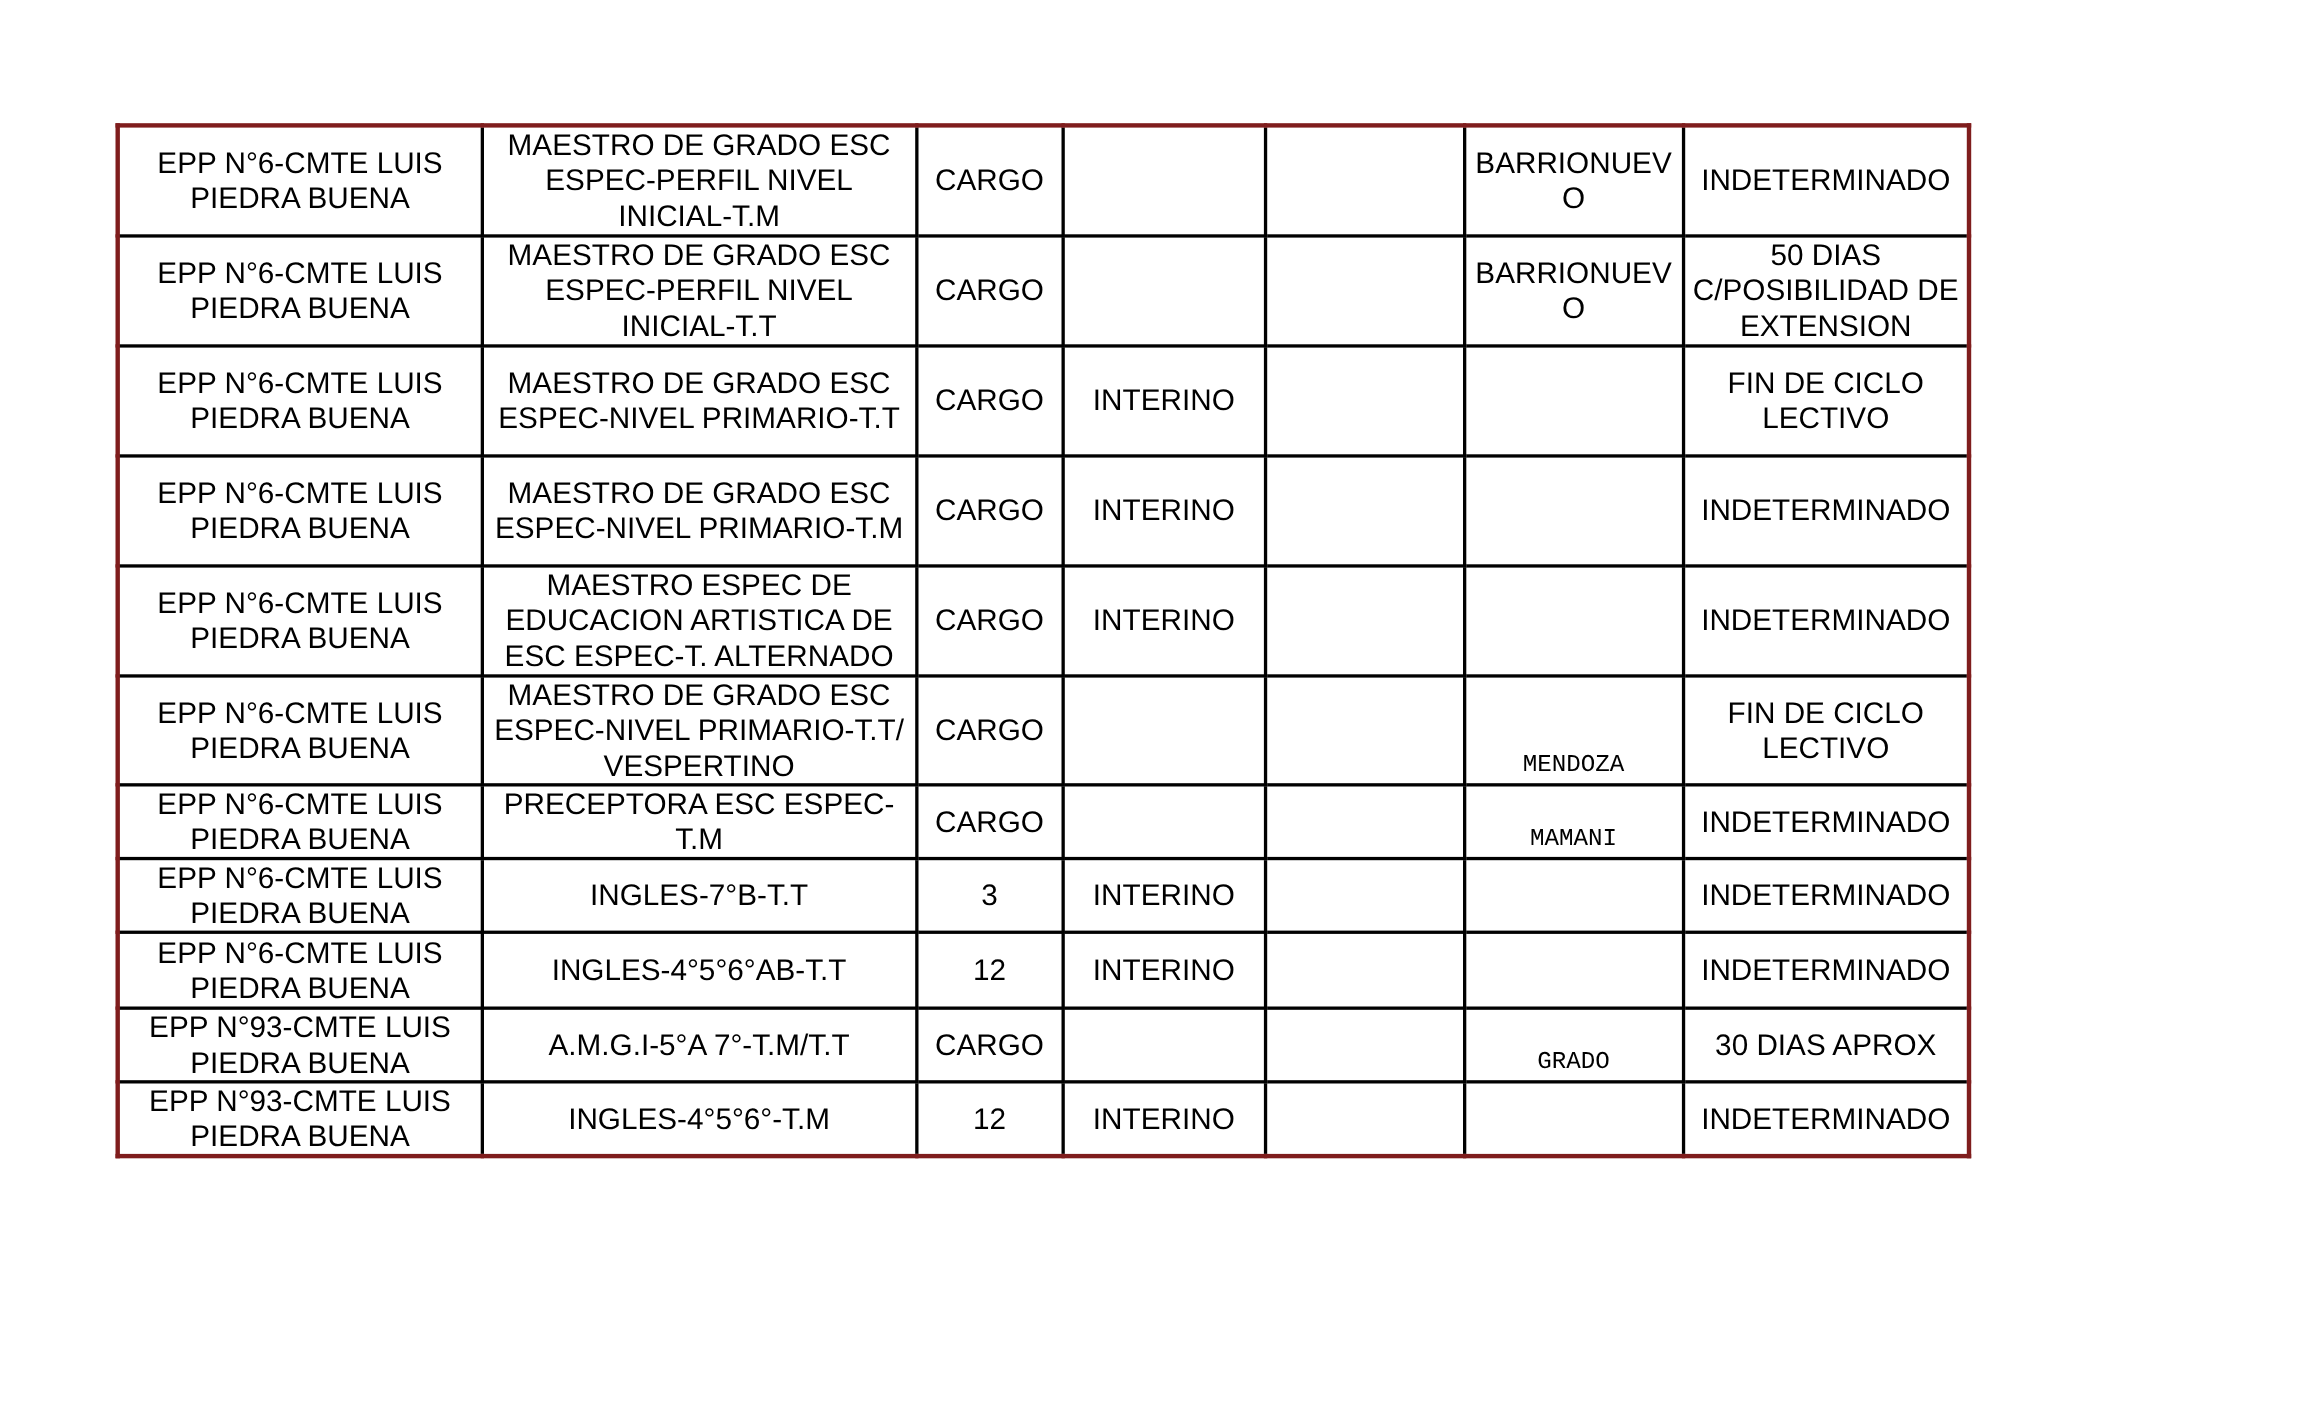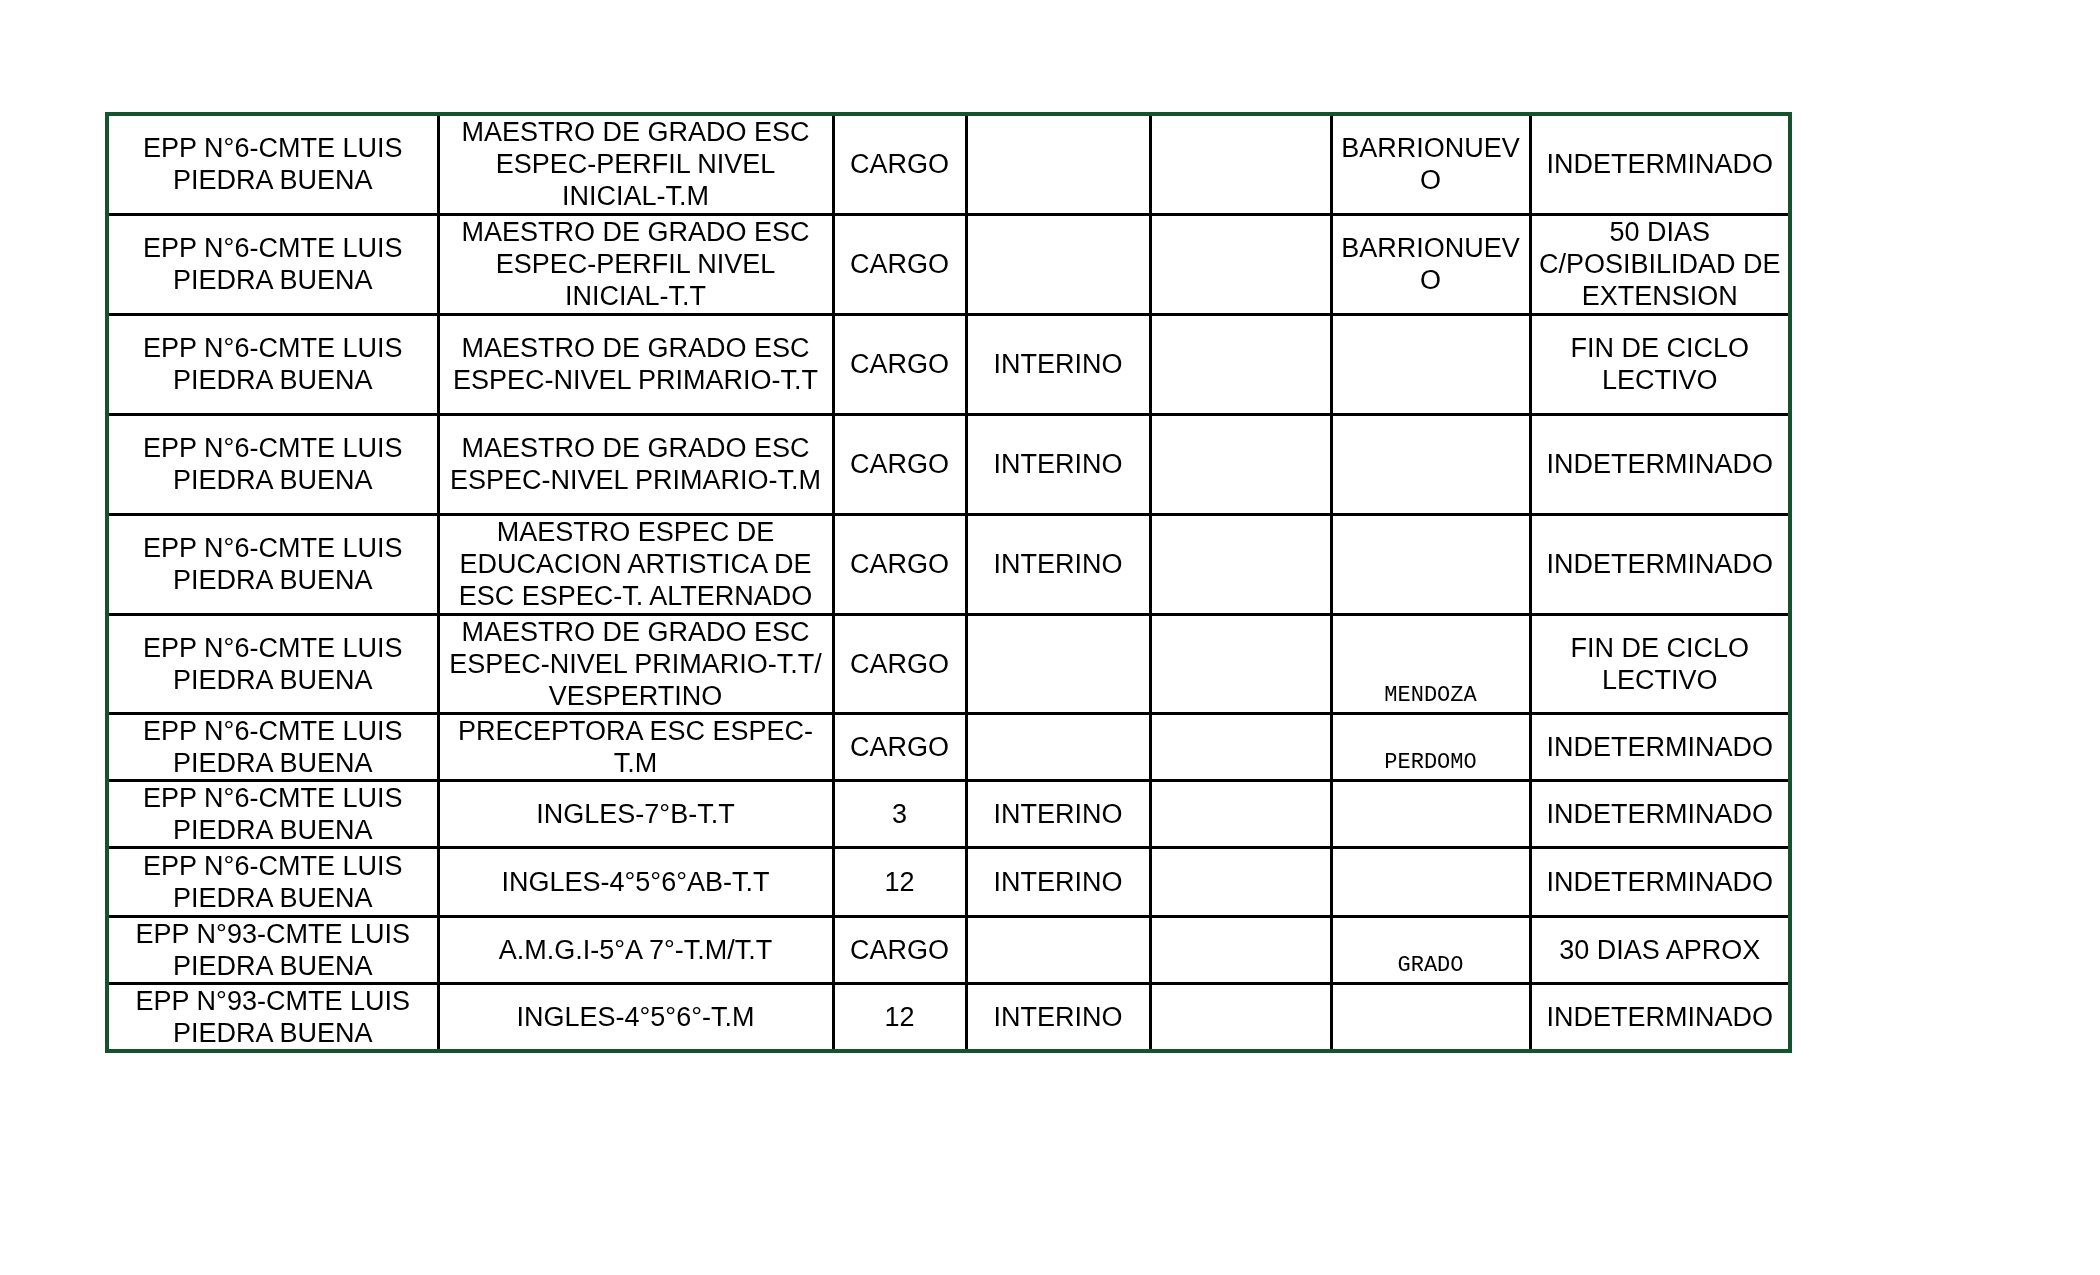--- a/index.html
+++ b/index.html
@@ -16,21 +16,21 @@
   }
   .sheet {
     position: absolute;
     left: 105px;
     top: 112px;
   }
   table.assignments {
     border-collapse: collapse;
     table-layout: fixed;
     width: 1683px;
-    border: 4px solid #14532d;
+    border: 4px solid #7f1d1d;
     background: #ffffff;
   }
   td.cell {
     border: 3px solid #000000;
     text-align: center;
     vertical-align: middle;
     font-size: 27px;
     line-height: 32px;
     color: #000000;
     white-space: pre-line;
@@ -145,21 +145,21 @@
 LECTIVO</td>
       </tr>
       <tr class="h66">
         <td class="cell">EPP N°6-CMTE LUIS
 PIEDRA BUENA</td>
         <td class="cell">PRECEPTORA ESC ESPEC-
 T.M</td>
         <td class="cell">CARGO</td>
         <td class="cell"></td>
         <td class="cell"></td>
-        <td class="cell bottom-name">PERDOMO</td>
+        <td class="cell bottom-name">MAMANI</td>
         <td class="cell">INDETERMINADO</td>
       </tr>
       <tr class="h64">
         <td class="cell">EPP N°6-CMTE LUIS
 PIEDRA BUENA</td>
         <td class="cell">INGLES-7°B-T.T</td>
         <td class="cell">3</td>
         <td class="cell">INTERINO</td>
         <td class="cell"></td>
         <td class="cell"></td>

